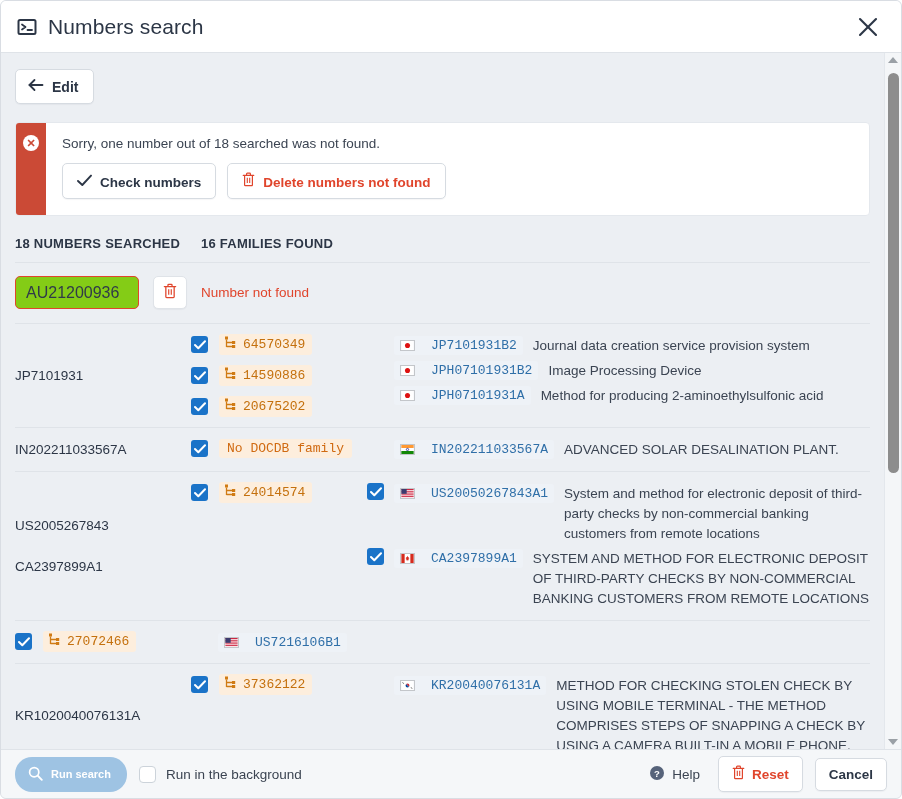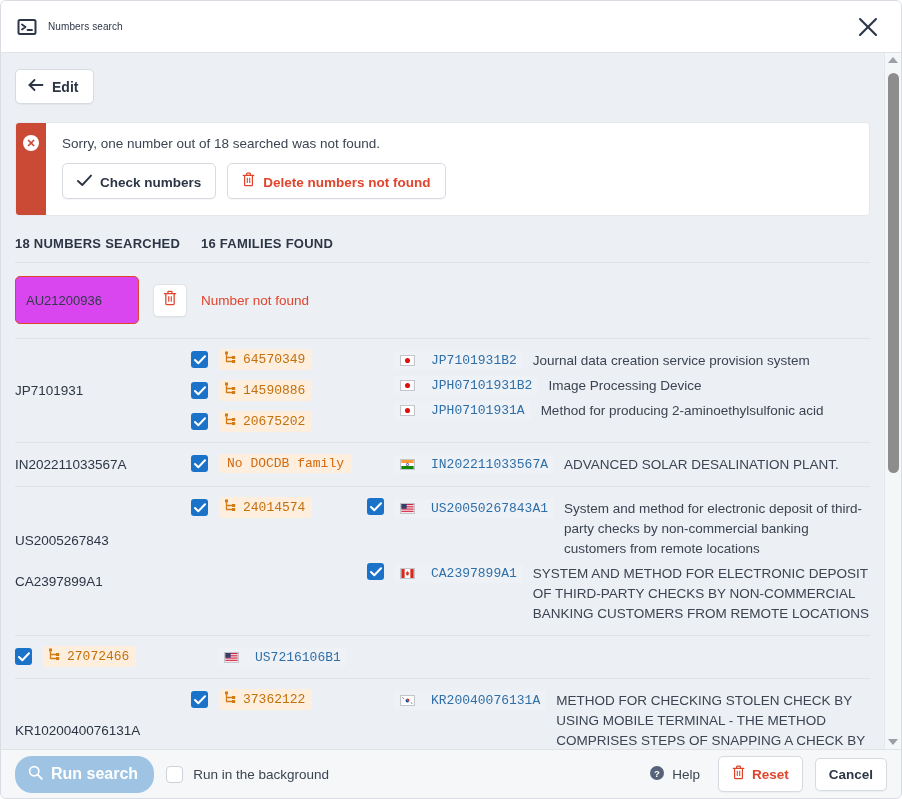--- a/index.html
+++ b/index.html
@@ -23,21 +23,21 @@
   
   .titlebar {
     height: 52px; flex: 0 0 52px;
     background: #ffffff;
     border-bottom: 1px solid #dfe3e8;
     display: flex; align-items: center;
     padding: 0 18px 0 16px;
   }
   .title-icon { width: 20px; height: 18px; margin-right: 11px; flex: 0 0 auto; }
   .title-text {
-    font-size: 10px; color: #2c3646; font-weight: 400; letter-spacing: .1px;
+    font-size: 21px; color: #2c3646; font-weight: 400; letter-spacing: .1px;
     flex: 1 1 auto;
   }
   .close-btn {
     width: 30px; height: 30px; flex: 0 0 auto;
     display: flex; align-items: center; justify-content: center;
     cursor: pointer;
   }
 
   
   .bodywrap { flex: 1 1 auto; position: relative; display: flex; min-height: 0; }
@@ -113,24 +113,24 @@
   }
   .summary span { margin-right: 17px; }
 
   
   .nf-row {
     display: flex; align-items: center; gap: 14px;
     padding: 13px 0 14px 0;
     border-bottom: 1px solid #dfe3e8;
   }
   .nf-input {
-    width: 124px; height: 48px;
+    width: 124px; height: 33px;
     border: 1px solid #e0452c; border-radius: 5px;
-    background: #d946ef; color: #303a49;
-    font-family: "Liberation Sans", sans-serif; font-size: 13px;
+    background: #84cc16; color: #303a49;
+    font-family: "Liberation Sans", sans-serif; font-size: 16px;
     padding: 0 10px; outline: none;
   }
   .icon-btn {
     width: 34px; height: 33px; background: #fff;
     border: 1px solid #dfe3e8; border-radius: 5px;
     display: flex; align-items: center; justify-content: center; cursor: pointer;
     box-shadow: 0 1px 1px rgba(16,24,40,.04);
   }
   .nf-msg { color: #e0452c; font-size: 13.5px; }
 
@@ -193,21 +193,21 @@
     flex: 0 0 49px; height: 49px;
     background: #f5f7f9; border-top: 1px solid #dfe3e8;
     display: flex; align-items: center; padding: 0 14px;
     gap: 12px;
   }
   .run-btn {
     display: inline-flex; align-items: center; gap: 8px;
     background: #9ec3e3; color: #ffffff;
     border: none; border-radius: 17px;
     padding: 9px 16px 9px 13px;
-    font-size: 16px; font-weight: 700; cursor: pointer;
+    font-size: 11px; font-weight: 700; cursor: pointer;
     font-family: "Liberation Sans", sans-serif;
   }
   .bg-check { display: flex; align-items: center; gap: 10px; cursor: pointer; }
   .cb-empty {
     width: 17px; height: 17px; background: #fff;
     border: 1px solid #ccd3da; border-radius: 4px;
   }
   .bg-label { font-size: 13.5px; color: #3b4452; }
   .spacer-flex { flex: 1 1 auto; }
   .help-link {

